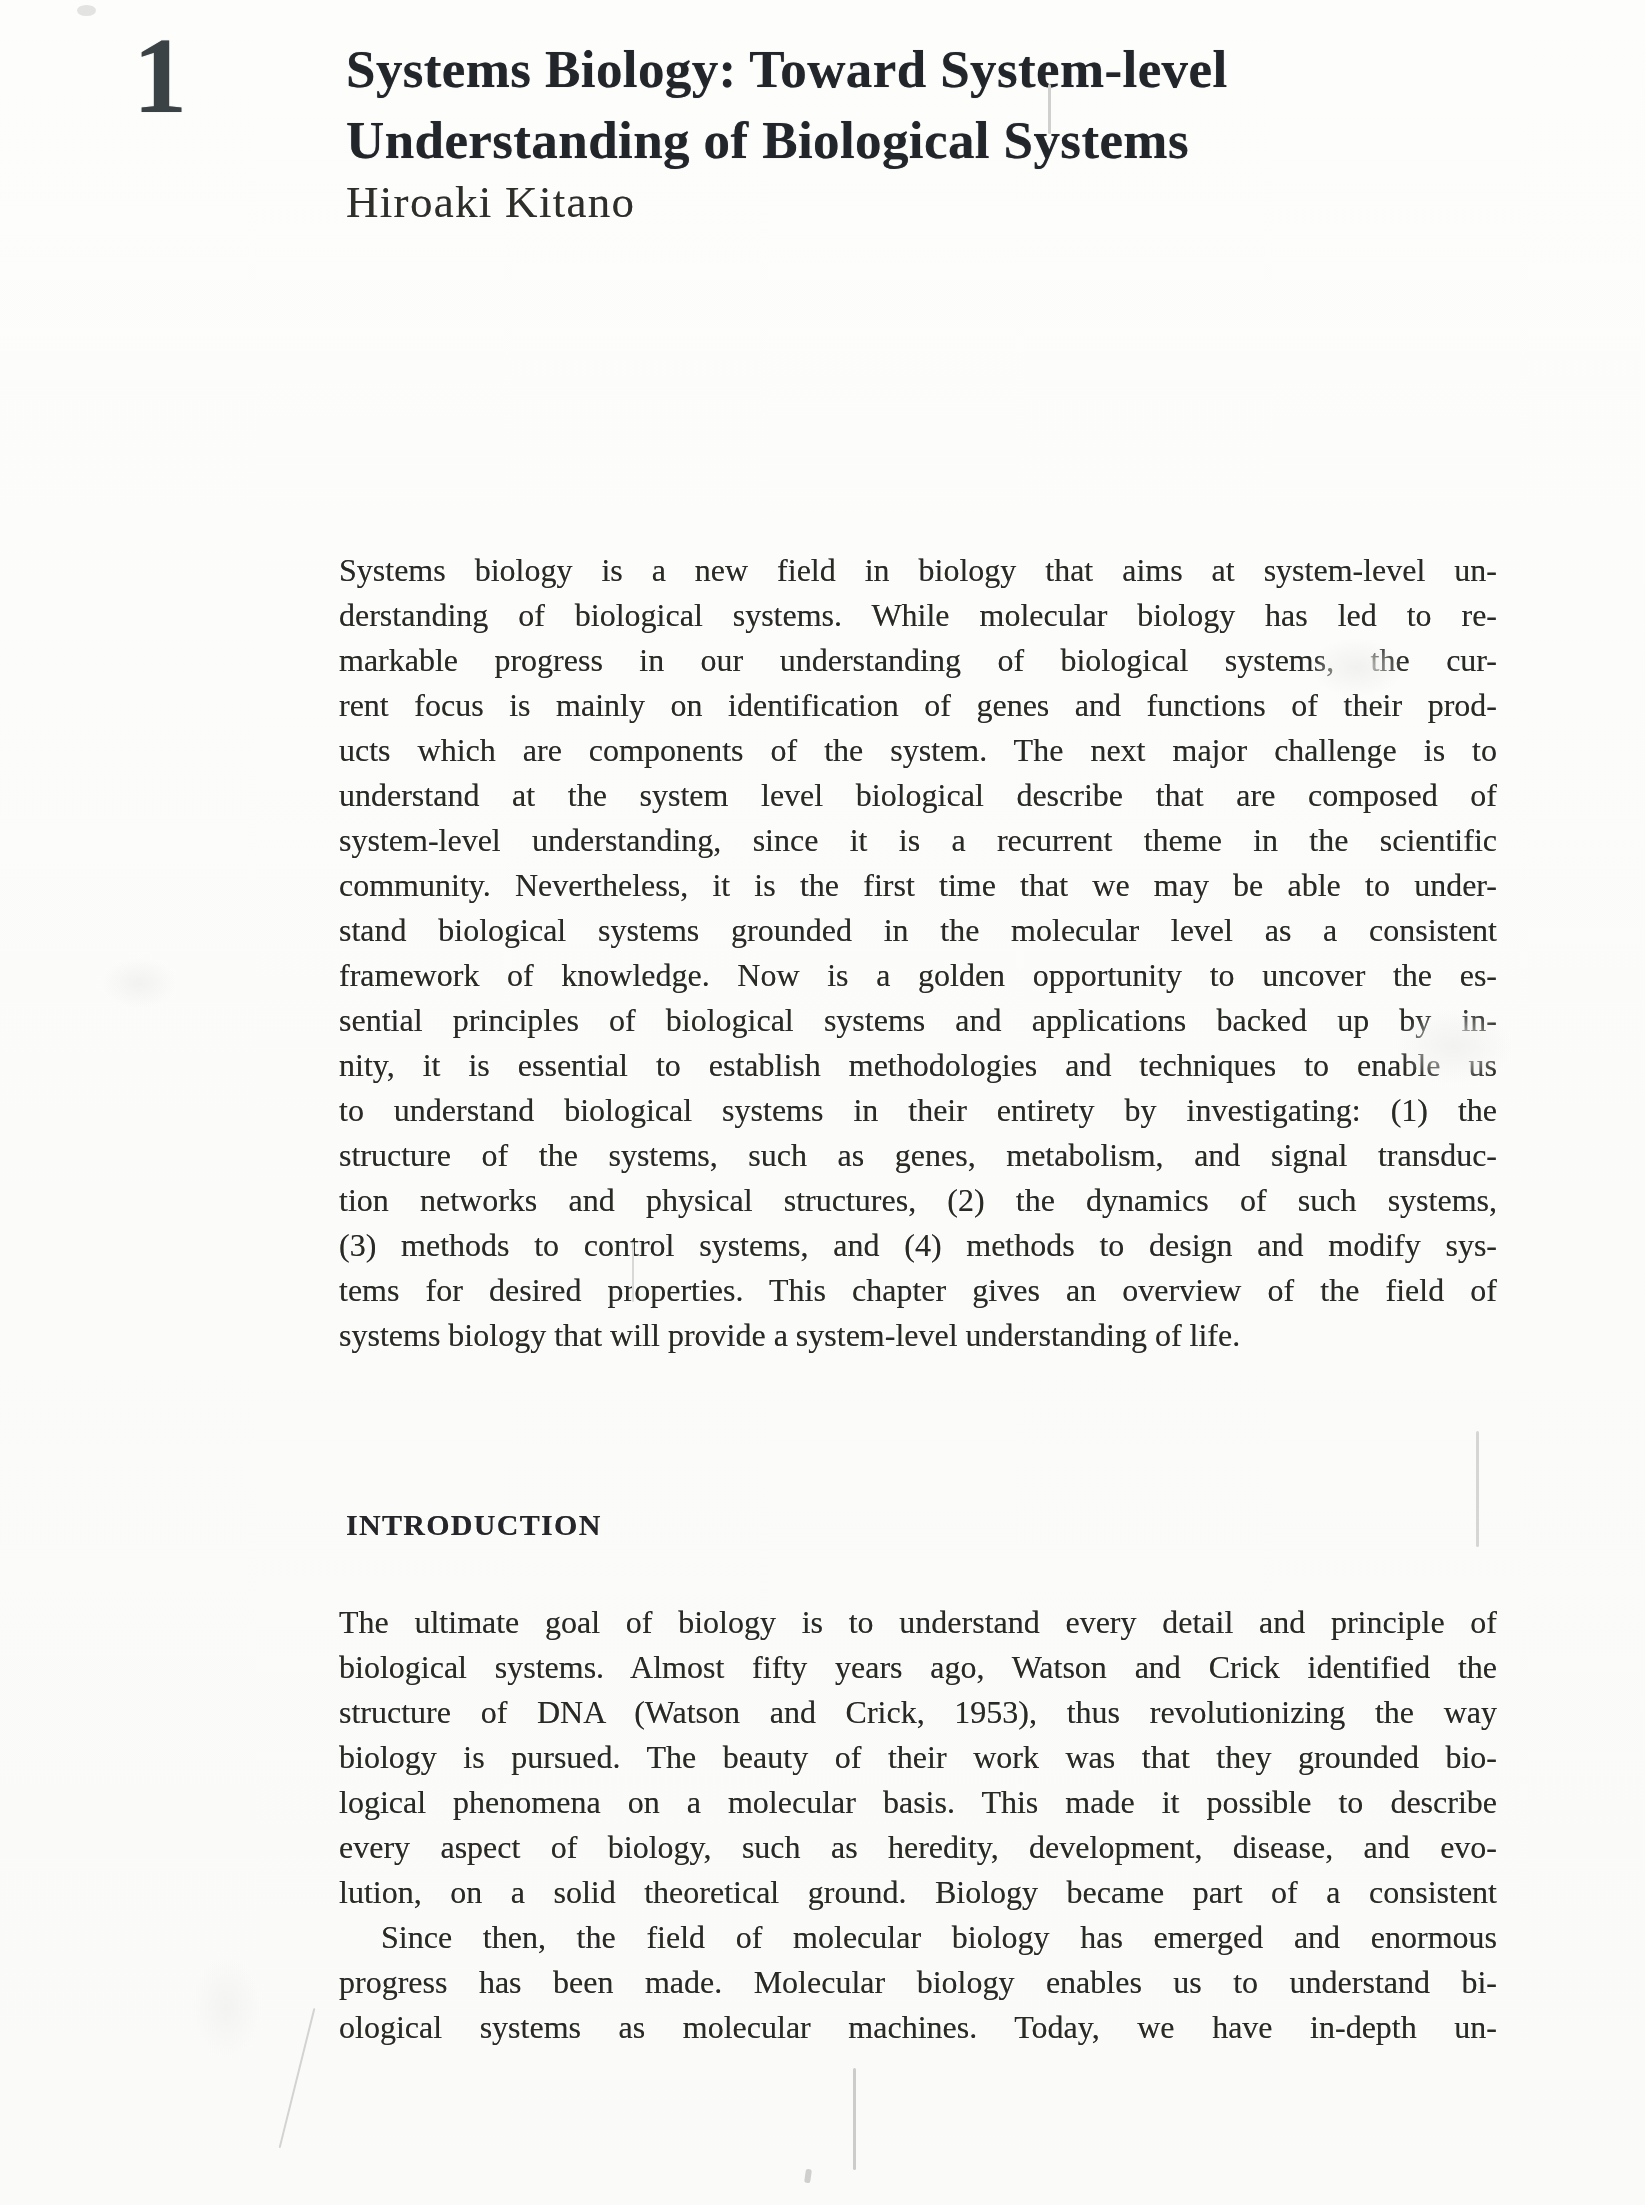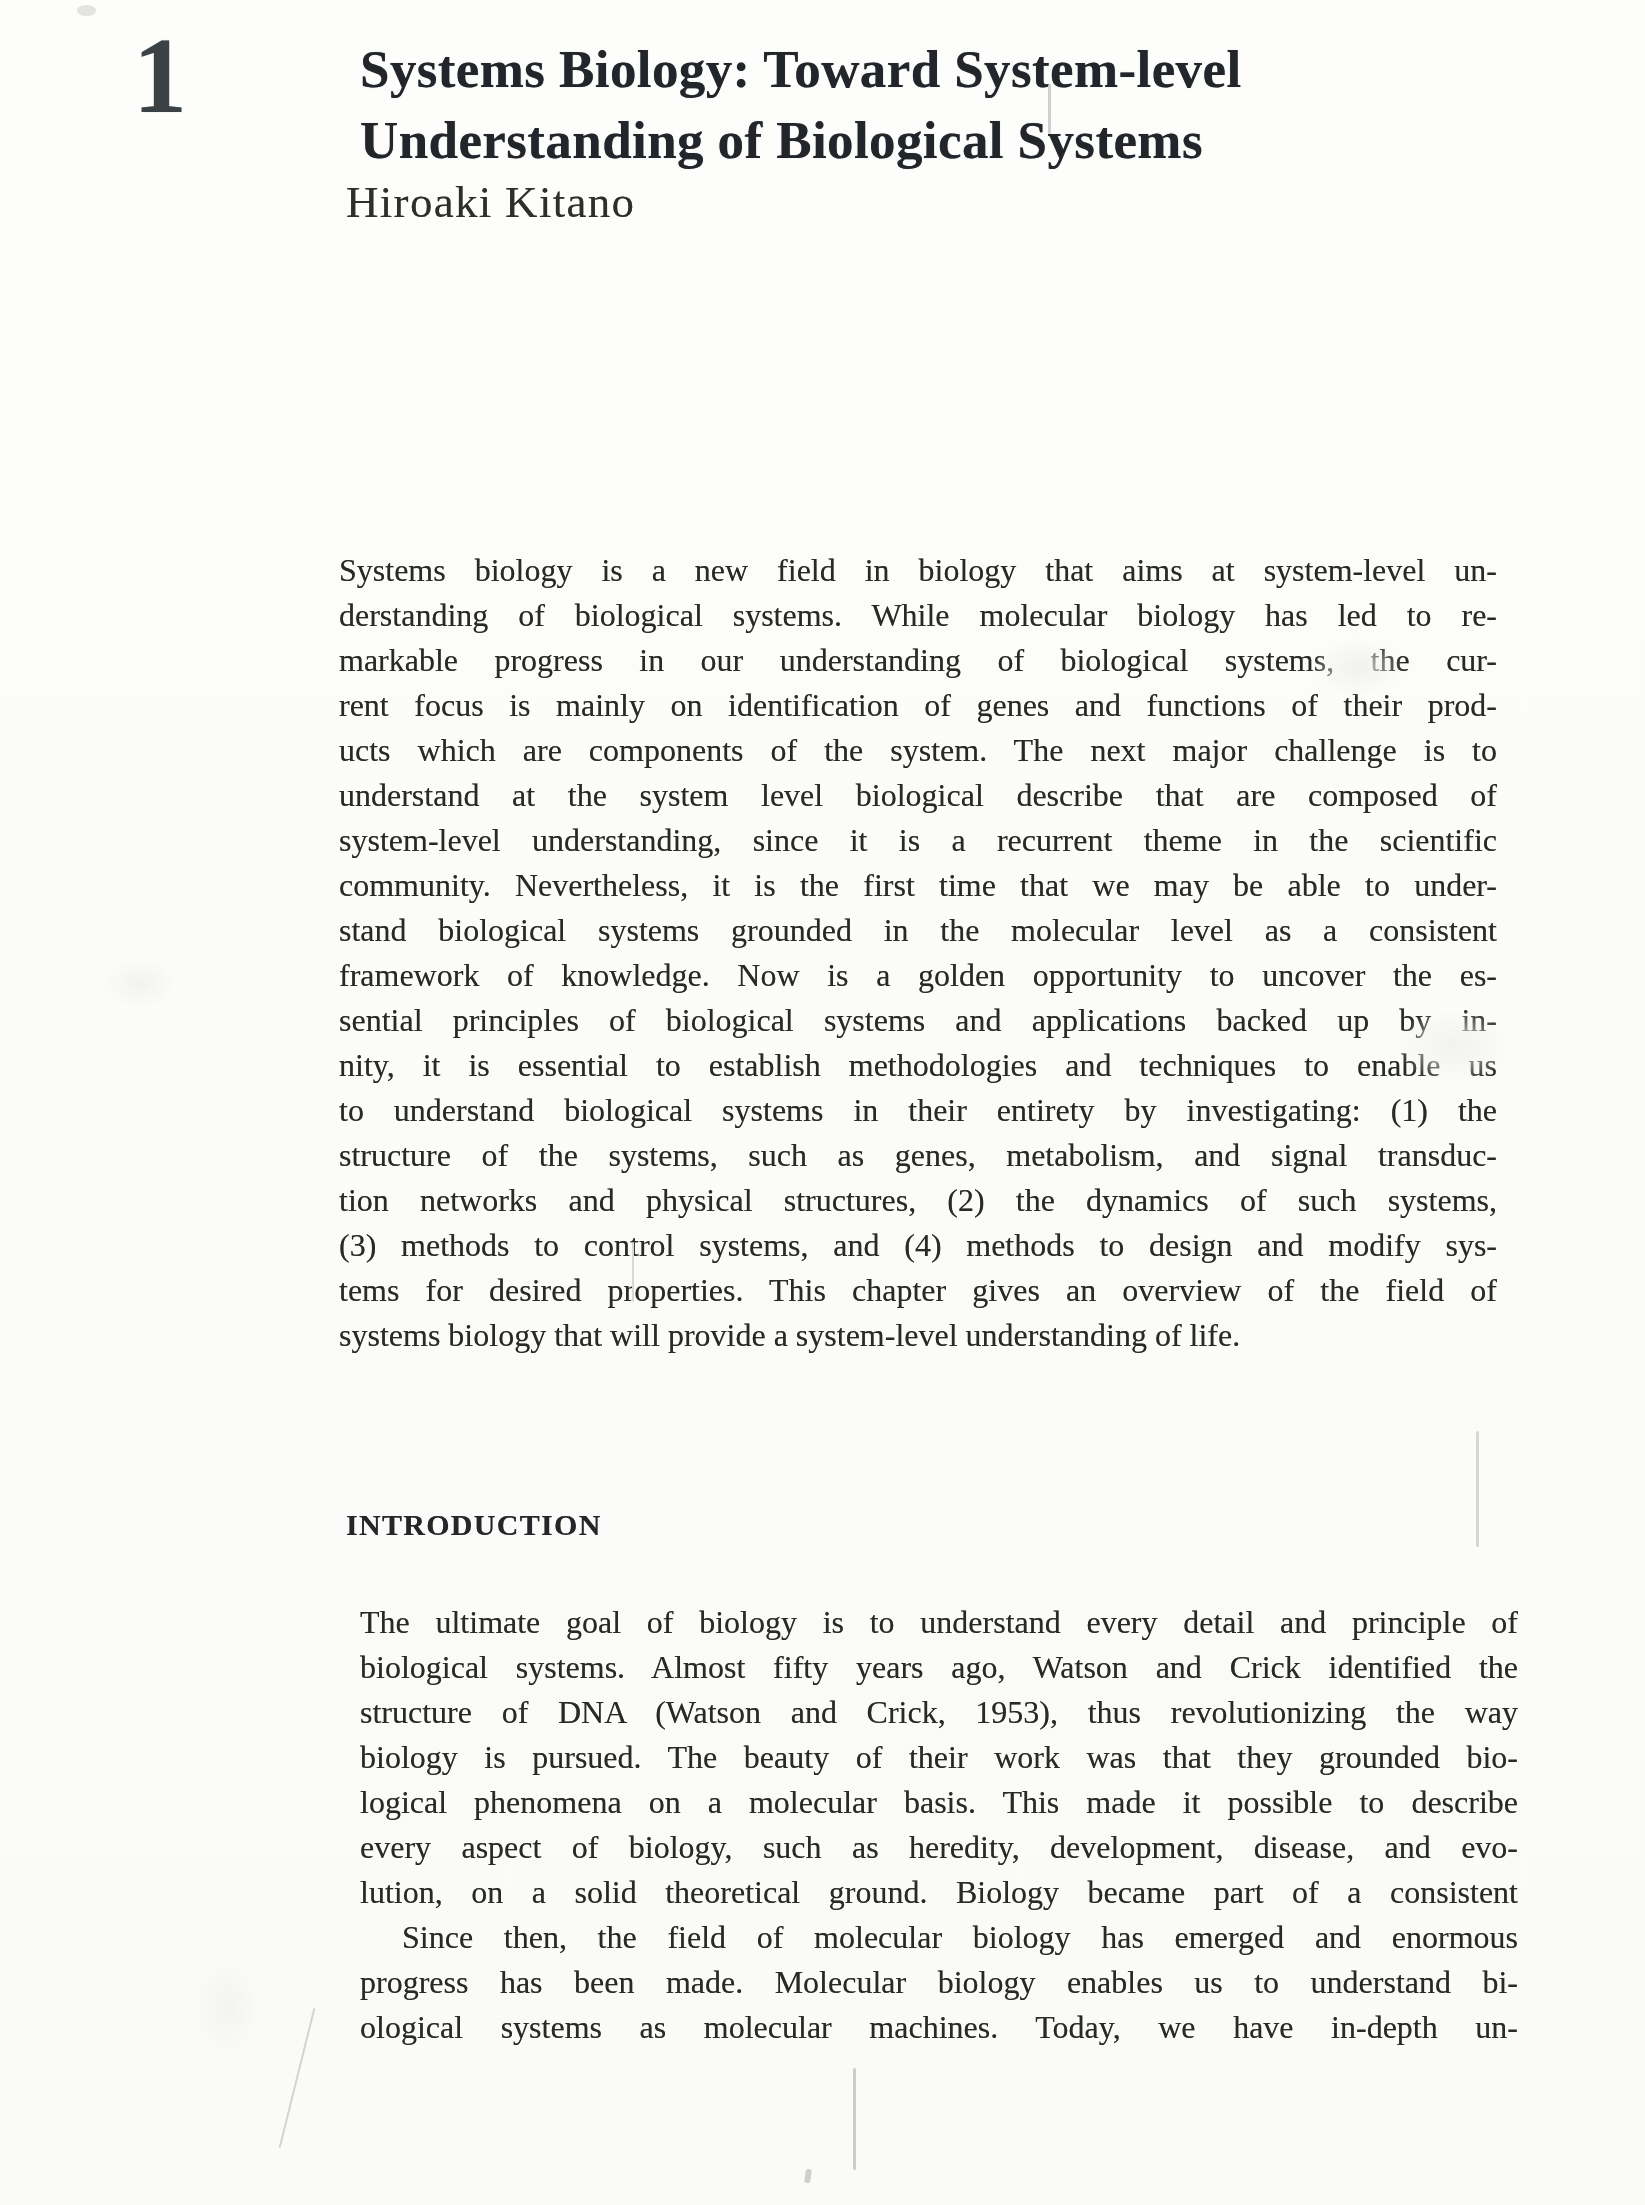--- a/index.html
+++ b/index.html
@@ -15,21 +15,21 @@
     width: 1646px; height: 2205px;
     background: linear-gradient(180deg, #fdfdfc 0%, #fbfbfa 55%, #fafaf8 100%);
   }
   .chapter-num {
     position: absolute; left: 133px; top: 22px;
     font-size: 108px; font-weight: bold; line-height: 1;
     color: #3b4245;
     text-shadow: 0 0 0.8px rgba(55,62,65,0.5);
   }
   .title-block {
-    position: absolute; left: 360px; top: 34px;
+    position: absolute; left: 346px; top: 34px;
     width: 1176px;
   }
   .title-line {
     font-size: 53px; font-weight: bold; line-height: 71px;
     letter-spacing: 0.4px;
     color: #22262a;
     text-shadow: 0 0 0.7px rgba(30,35,40,0.6);
     white-space: nowrap;
   }
   .author {
@@ -41,21 +41,21 @@
     white-space: nowrap;
     text-align: right;
   }
   .textcol {
     position: absolute; left: 339px; width: 1158px;
     color: #292925;
     font-size: 32px;
     text-shadow: 0 0 0.5px rgba(40,40,35,0.55);
   }
   #abstract { top: 548px; }
-  #bodytext { top: 1600px; margin-left: 21px; }
+  #bodytext { top: 1600px; }
   .line {
     line-height: 45px;
     text-align: justify;
     text-align-last: justify;
     white-space: normal;
   }
   #bodytext .line { line-height: 45px; }
   .line.no-just { text-align: left; text-align-last: left; }
   .line.indent { text-indent: 42px; }
   .section-heading {

